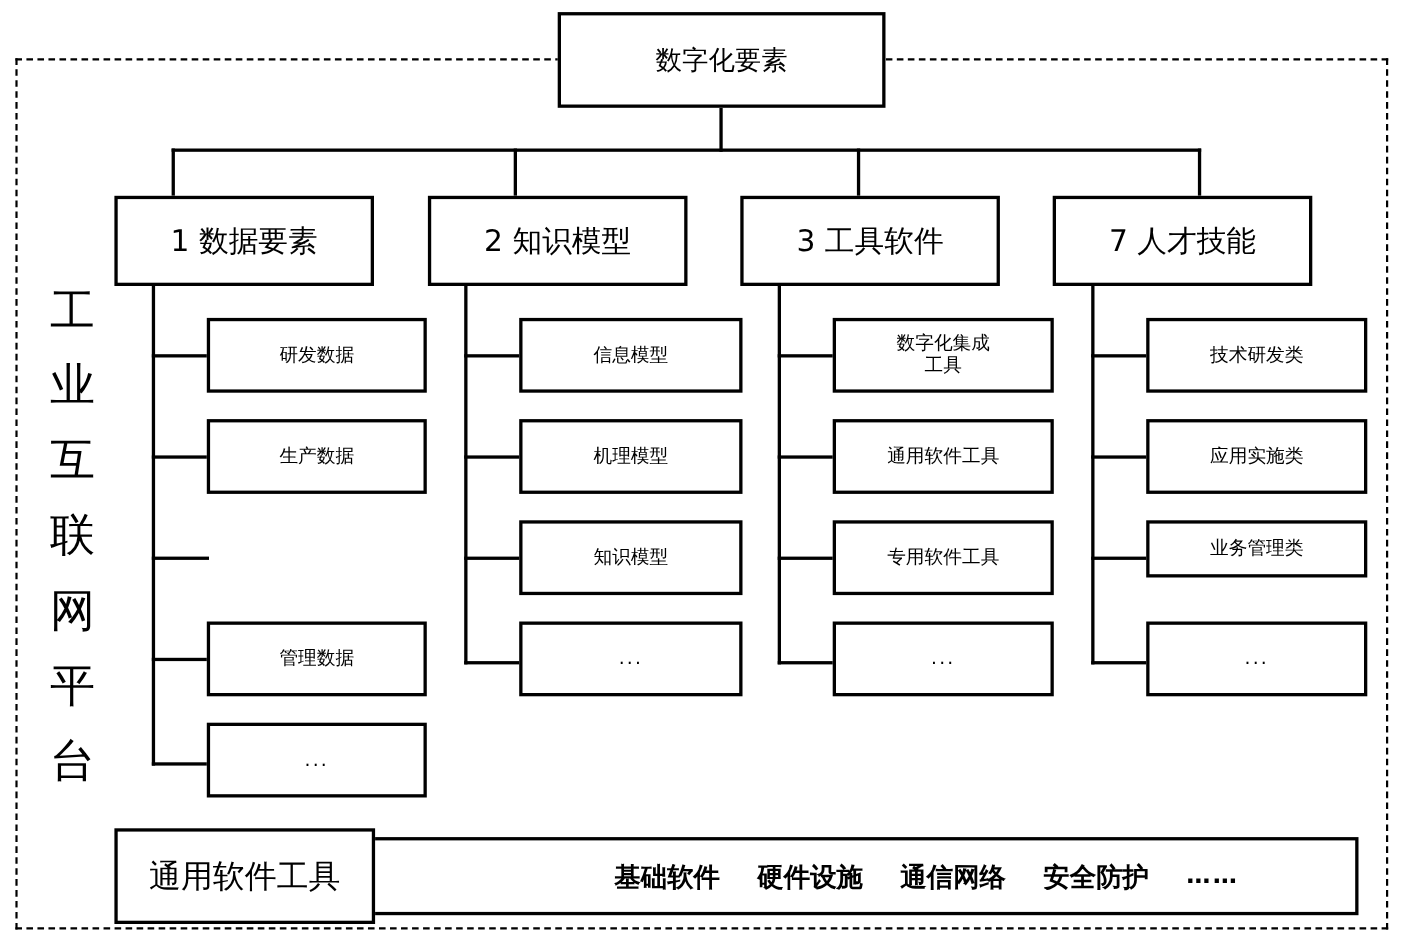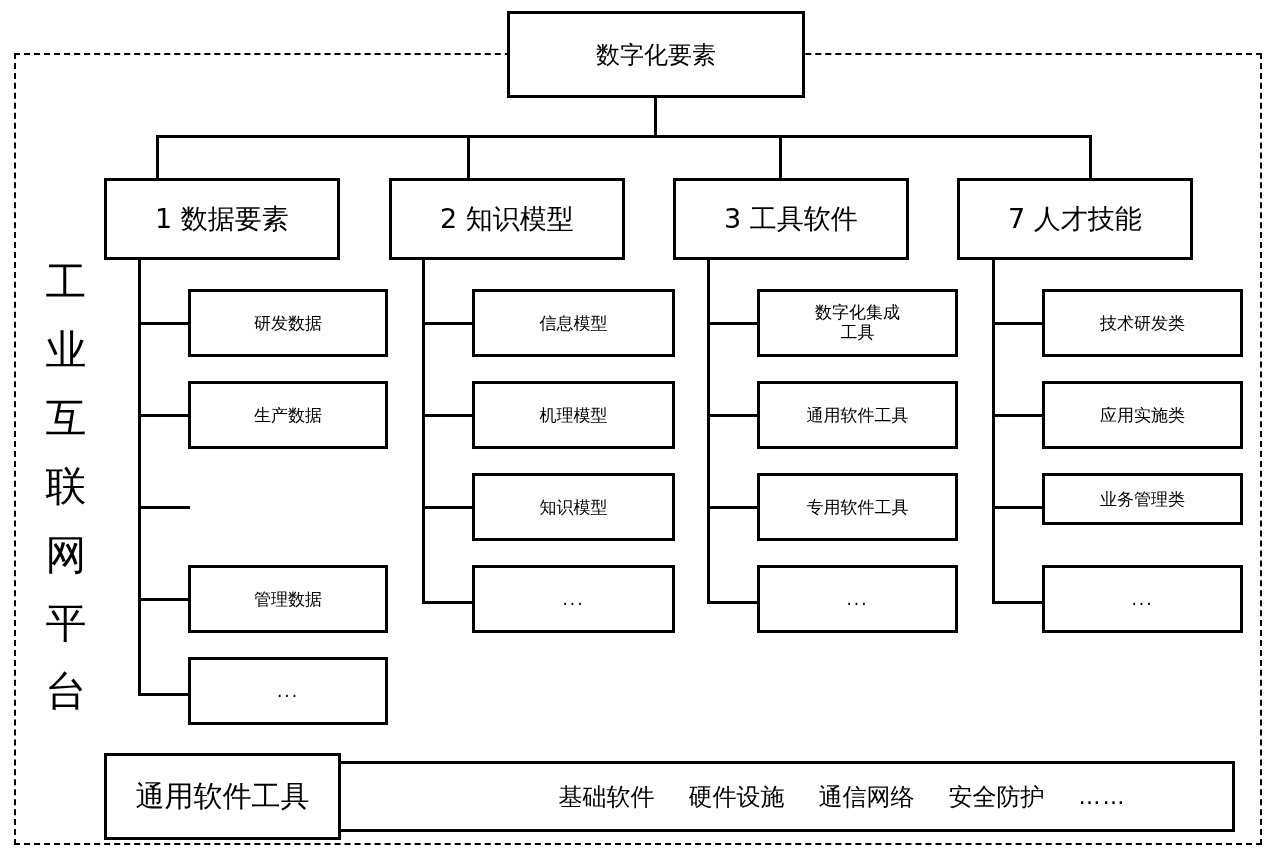--- a/index.html
+++ b/index.html
@@ -115,21 +115,21 @@
     z-index: 2;
   }
   .infra-items {
     display: flex;
     align-items: center;
     gap: 34px;
     font-size: 24px;
     color: #000;
     padding-left: 120px;
   }
-  .infra-items .infra-item { white-space: nowrap; }
+  .infra-items .infra-item { white-space: nowrap; font-weight: bold; }
   .infra-items .infra-item.dots { letter-spacing: 2px; font-size: 22px; }
 </style>
 </head>
 <body>
 
 <div id="canvas">
 
   <div class="platform-frame"></div>
 
   <div class="platform-label">

